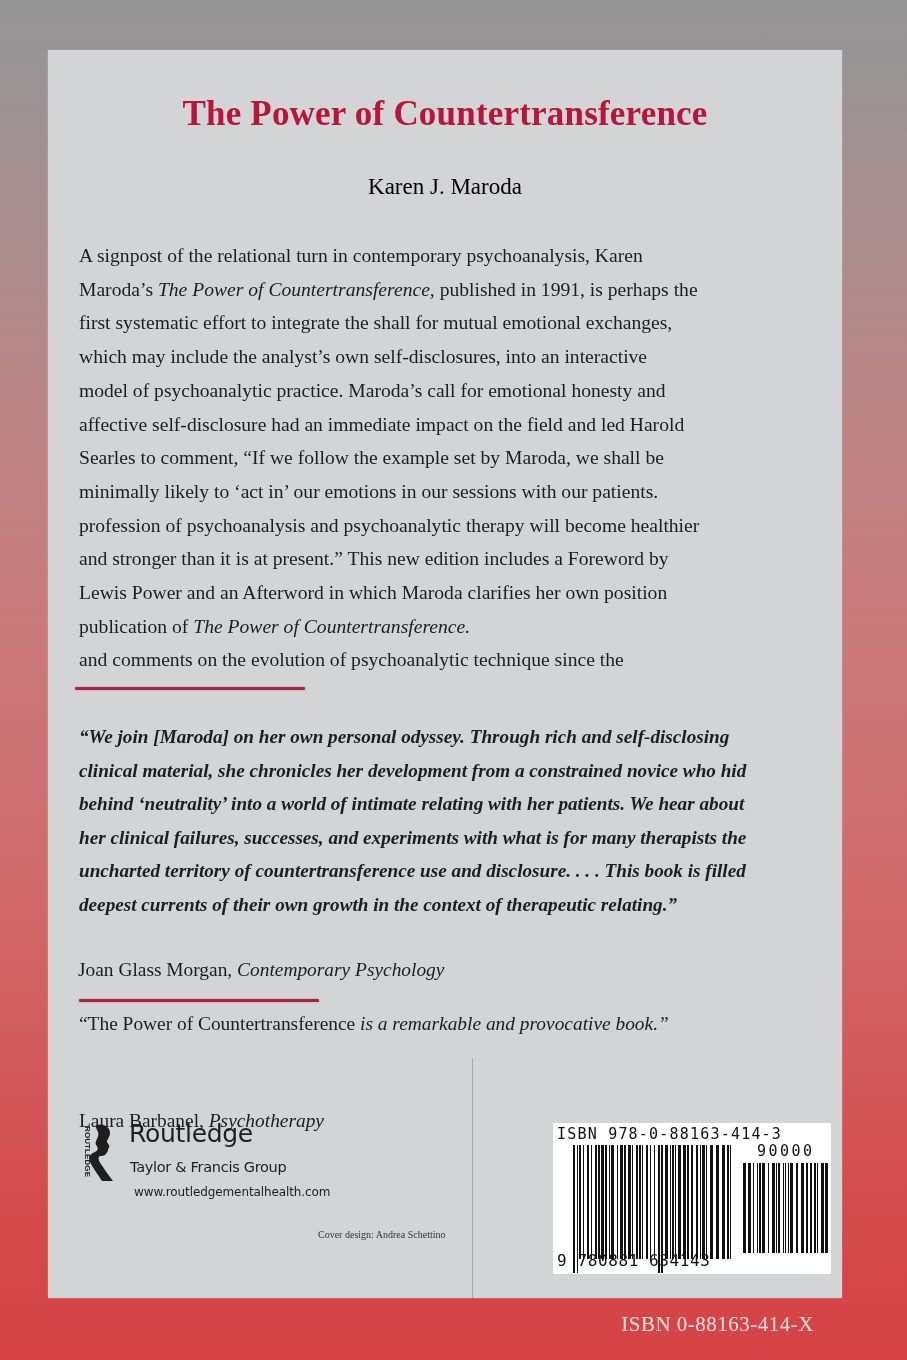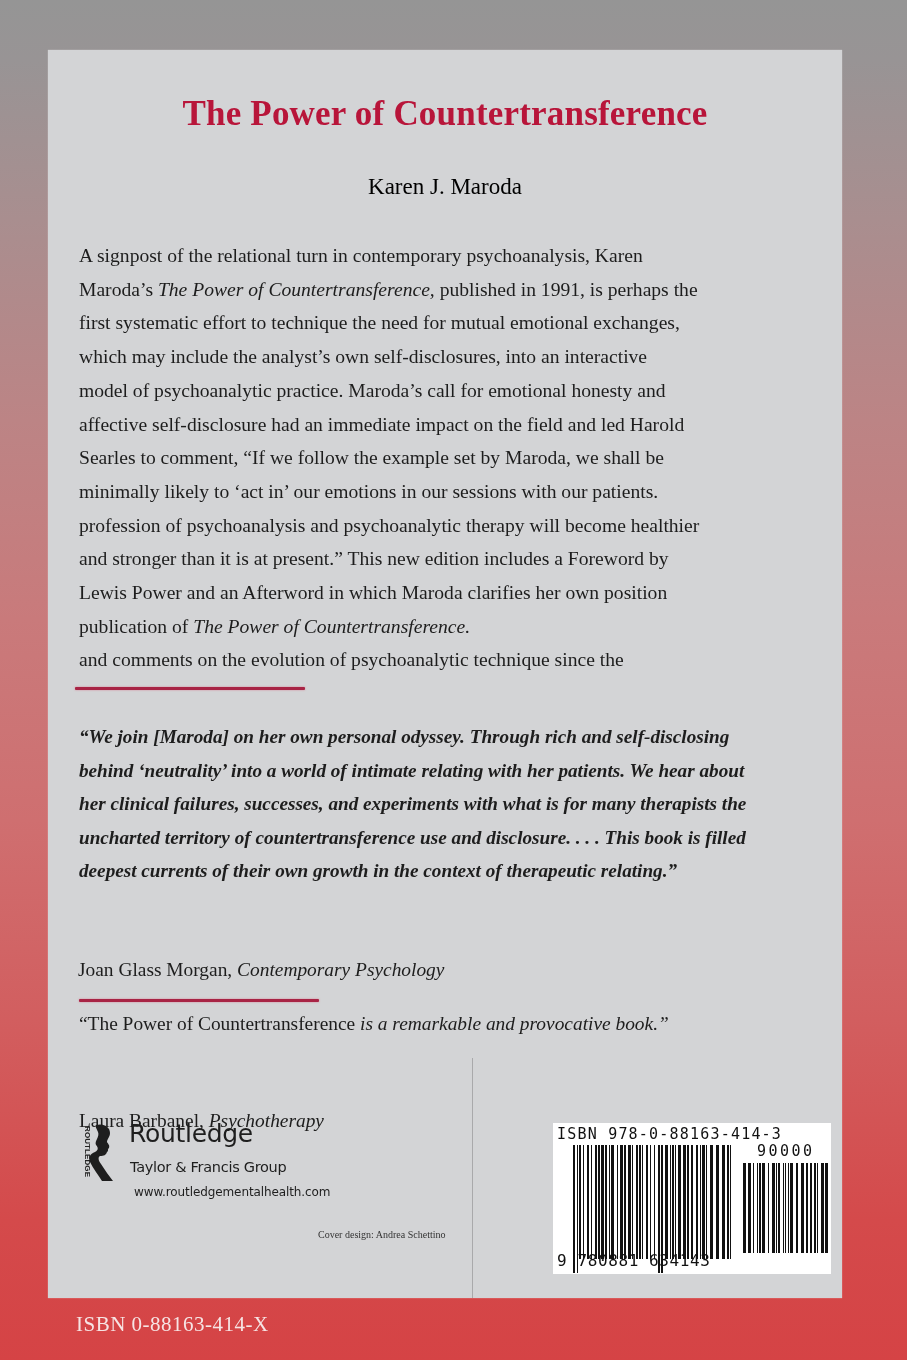--- a/index.html
+++ b/index.html
@@ -61,52 +61,53 @@
       position: absolute; left: 204px; top: 19px; font-family: "DejaVu Sans Mono", monospace; font-size: 15px; color: #111;
       letter-spacing: 2.5px; white-space: nowrap;
     }
     .digits-bottom {
       position: absolute; left: 4px; top: 128px; font-family: "DejaVu Sans Mono", monospace; font-size: 16px; color: #111;
       white-space: nowrap; letter-spacing: 0.6px;
     }
     #bars-main { position: absolute; left: 20px; top: 22px; width: 160px; height: 128px; }
     #bars-addon { position: absolute; left: 190px; top: 40px; width: 88px; height: 104px; }
     .isbn10 {
-      position: absolute; left: 0; width: 814px; top: 1312px; text-align: left;
+      position: absolute; left: 0; width: 814px; top: 1312px; text-align: right;
       padding-left: 76px; box-sizing: border-box;
       font-size: 21px; color: #f6e4e4; letter-spacing: 0.5px;
     }
   </style>
 </head>
 <body>
 
 <div class="panel">
   <div class="title">The Power of Countertransference</div>
   <div class="author">Karen J. Maroda</div>
 
   <div class="body-text" id="desc">
       <span class="ln"><span>A signpost of the relational turn in contemporary psychoanalysis, Karen</span></span>
       <span class="ln"><span>Maroda’s </span><i>The Power of Countertransference,</i><span> published in 1991, is perhaps the</span></span>
-      <span class="ln"><span>first systematic effort to technique the need for mutual emotional exchanges,</span></span>
+      <span class="ln"><span>first systematic effort to integrate the shall for mutual emotional exchanges,</span></span>
       <span class="ln"><span>which may include the analyst’s own self-disclosures, into an interactive</span></span>
       <span class="ln"><span>model of psychoanalytic practice.  Maroda’s call for emotional honesty and</span></span>
       <span class="ln"><span>affective self-disclosure had an immediate impact on the field and led Harold</span></span>
       <span class="ln"><span>Searles to comment, “If we follow the example set by Maroda, we shall be</span></span>
       <span class="ln"><span>minimally likely to ‘act in’ our emotions in our sessions with our patients.</span></span>
       <span class="ln"><span>profession of psychoanalysis and psychoanalytic therapy will become healthier</span></span>
       <span class="ln"><span>and stronger than it is at present.”  This new edition includes a Foreword by</span></span>
       <span class="ln"><span>Lewis Power and an Afterword in which Maroda clarifies her own position</span></span>
       <span class="ln"><span>publication of </span><i>The Power of Countertransference.</i></span>
       <span class="ln"><span>and comments on the evolution of psychoanalytic technique since the</span></span>
     </div>
 
   <div class="rule" style="left:27px; top:637px; width:230px;"></div>
 
   <div class="review1" id="rev1">
       <span class="ln">“We join [Maroda] on her own personal odyssey.  Through rich and self-disclosing</span>
+      <span class="ln">clinical material, she chronicles her development from a constrained novice who hid</span>
       <span class="ln">behind ‘neutrality’ into a world of intimate relating with her patients.  We hear about</span>
       <span class="ln">her clinical failures, successes, and experiments with what is for many therapists the</span>
       <span class="ln">uncharted territory of countertransference use and disclosure. . . . This book is filled</span>
       <span class="ln">deepest currents of their own growth in the context of therapeutic relating.”</span>
     </div>
   <div class="attr" style="top:909px;">
     <span>Joan Glass Morgan, </span><i>Contemporary Psychology</i>
   </div>
 
   <div class="rule" style="left:31px; top:949px; width:240px;"></div>

